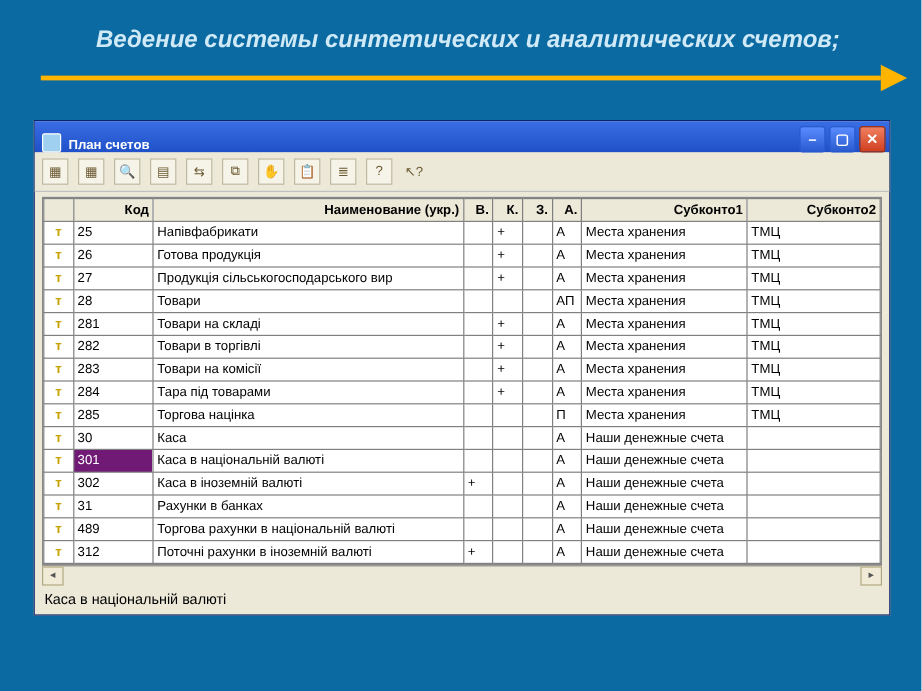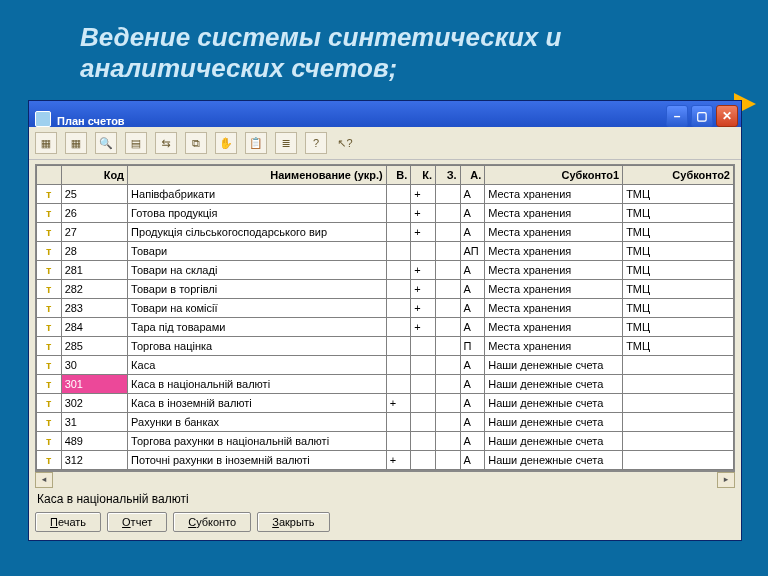--- a/index.html
+++ b/index.html
@@ -1,17 +1,17 @@
 <!DOCTYPE html>
 <html><head>
 <meta charset="utf-8">
 <style>
   html,body{margin:0;padding:0;width:768px;height:576px;font-family:"Tahoma","Arial",sans-serif;font-size:11px;overflow:hidden;}
   .slide{width:768px;height:576px;background:linear-gradient(#0a6aa1,#0a6aa1 95px,#0a6aa1 540px,#0a6aa1);position:relative;}
-  .header{color:#cfe9f7;font-size:26px;font-weight:bold;padding:22px 0 0 80px;font-style:italic;}
+  .header{color:#cfe9f7;font-size:20px;font-weight:bold;padding:22px 0 0 80px;font-style:italic;}
   .accent{height:4px;background:#ffb400;width:700px;margin-left:34px;margin-top:18px;position:relative;}
   .accent::after{content:"";position:absolute;right:-22px;top:-9px;width:0;height:0;border-left:22px solid #ffb400;border-top:11px solid transparent;border-bottom:11px solid transparent;}
   .win{position:absolute;left:28px;top:100px;width:712px;background:#ece9d8;border:1px solid #0a246a;}
   .titlebar{height:26px;background:linear-gradient(#3a6ee5,#1f50c8);display:flex;align-items:flex-end;color:#fff;font-weight:bold;padding-left:6px;}
   .titlebar .ticon{width:14px;height:14px;background:#9fd0ef;border:1px solid #fff;margin-right:6px;border-radius:2px;}
   .titlebar .spacer{flex:1;}
   .wbtn{width:20px;height:20px;margin-right:3px;border-radius:3px;display:flex;align-items:center;justify-content:center;font-weight:bold;font-size:12px;color:#fff;}
   .wmin,.wmax{background:linear-gradient(#5a8cff,#2a5cd0);border:1px solid #2a5cd0;}
   .wclose{background:linear-gradient(#f08060,#d04020);border:1px solid #a03010;}
   .toolbar{height:32px;background:#ece9d8;border-bottom:1px solid #c0c0c0;display:flex;align-items:center;padding-left:6px;gap:8px;}
@@ -19,21 +19,21 @@
   .grid-wrap{border:1px solid #888;margin:4px 6px 0 6px;background:#fff;}
   table{border-collapse:collapse;width:100%;table-layout:fixed;}
   th,td{border:1px solid #808080;padding:1px 3px;font-size:11px;background:#fff;height:16px;overflow:hidden;white-space:nowrap;text-overflow:ellipsis;}
   th{background:#ece9d8;font-weight:bold;text-align:right;}
   .rowicon{width:14px;text-align:center;color:#c7a200;font-weight:bold;}
   .col-icon{width:20px;}
   .col-code{width:54px;}
   .col-name{width:210px;}
   .col-flag{width:20px;text-align:center;}
   .col-sub{width:112px;}
-  .hlcell{background:#ec4899;color:#fff;}
+  .hlcell{background:#701a75;color:#fff;}
   .scroll-hz{height:16px;background:#ece9d8;border-top:1px solid #888;display:flex;align-items:center;justify-content:space-between;margin:0 6px;}
   .sbtn{width:16px;height:14px;background:#f0ead6;border:1px solid #b0a880;font-size:9px;text-align:center;line-height:12px;color:#555;}
   .status{padding:4px 8px 6px 8px;font-size:12px;}
   .footer-btns{display:flex;gap:6px;padding:0 6px 8px 6px;}
   .fbtn{background:#ece9d8;border:1px solid #888;border-radius:2px;padding:3px 14px;font-size:11px;box-shadow:inset 1px 1px #fff;}
   .fbtn u{text-decoration:underline;}
   .col-sub2{width:90px;}
 </style>
 </head>
 <body>
@@ -262,20 +262,14 @@
       </table>
     </div>
 
     <div class="scroll-hz">
       <div class="sbtn">◂</div>
       <div class="sbtn">▸</div>
     </div>
 
     <div class="status">Каса в національній валюті</div>
 
-    <div class="footer-btns">
-      <button class="fbtn"><u>П</u><span>ечать</span></button>
-      <button class="fbtn"><u>О</u><span>тчет</span></button>
-      <button class="fbtn"><u>С</u><span>убконто</span></button>
-      <button class="fbtn"><u>З</u><span>акрыть</span></button>
-    </div>
   </div>
 </div>
 
 </body></html>

